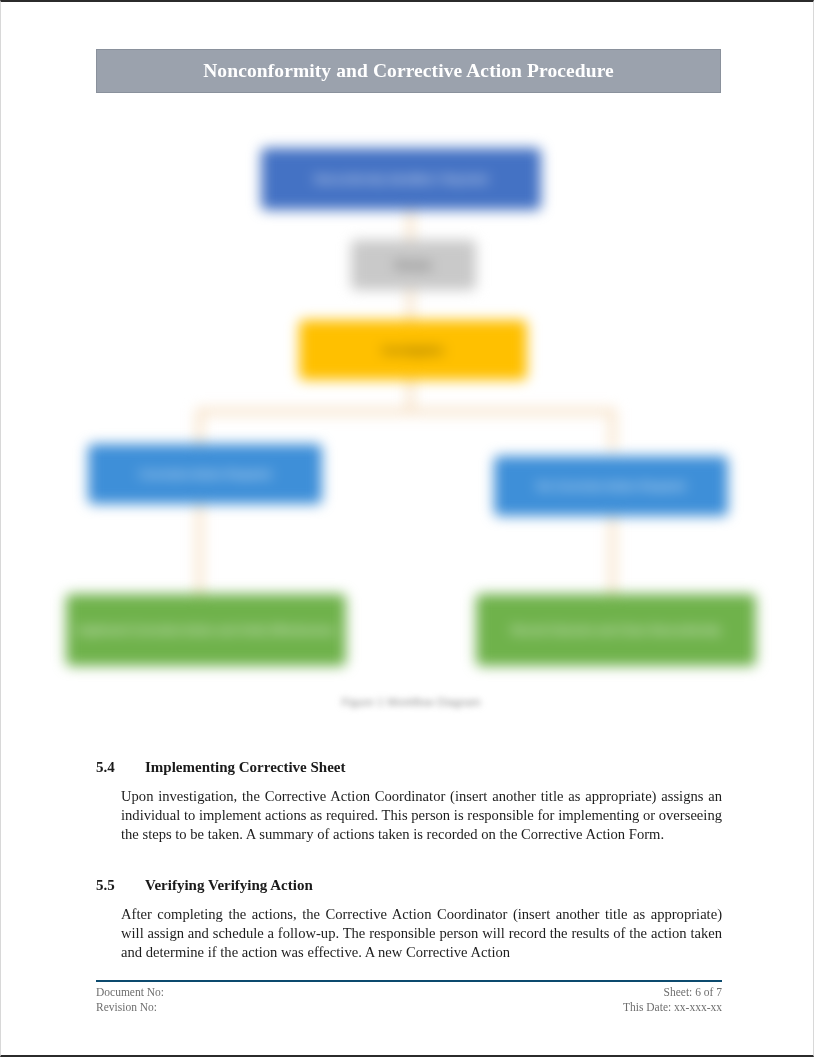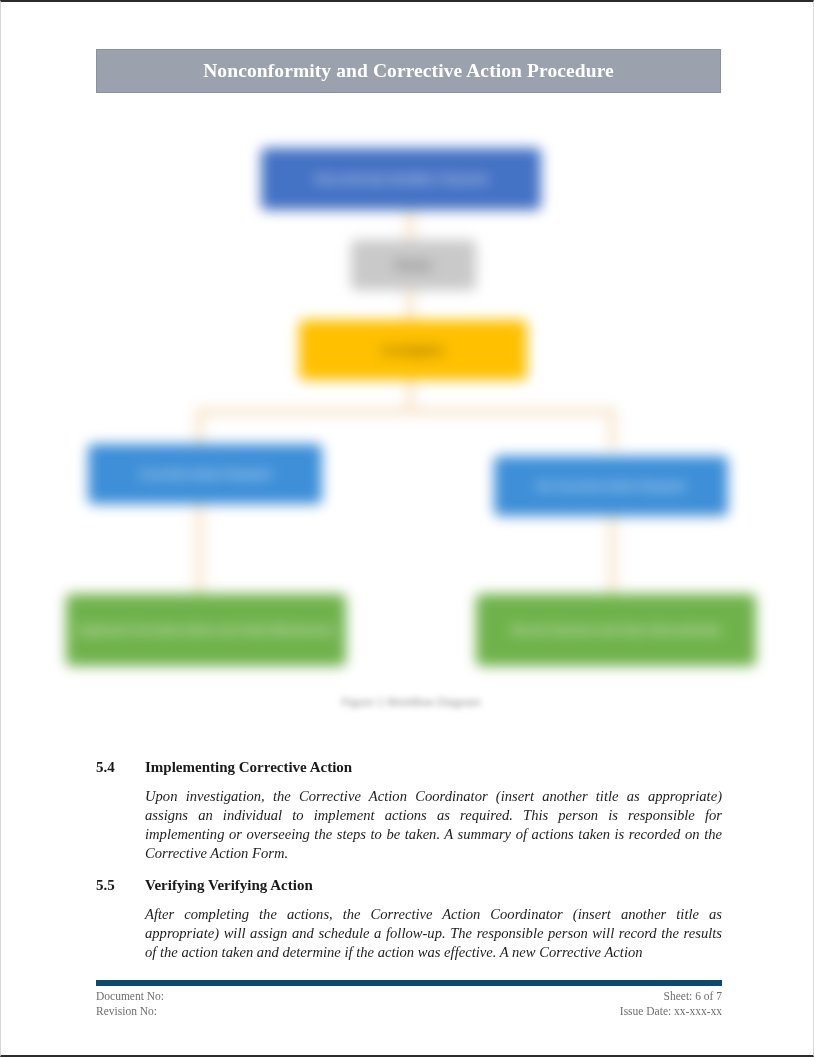--- a/index.html
+++ b/index.html
@@ -114,38 +114,37 @@
     font-size: 15px;
     color: #1a1a1a;
     margin-bottom: 11px;
   }
   .section-num {
     width: 49px;
     flex: 0 0 49px;
   }
   .section-title { flex: 1; }
   .section-body {
-    margin-left: 49px;
+    margin-left: 25px;
     font-size: 14.6px;
     line-height: 1.31;
     color: #1d1d1d;
     text-align: justify;
-    font-style: italic;
   }
 
   #section-54 { top: 757px; }
   #section-55 { top: 875px; }
 
   
   .doc-footer {
     position: absolute;
     left: 95px;
     top: 978px;
     width: 626px;
-    border-top: 6px solid #0c4a6e;
+    border-top: 2px solid #0c4a6e;
     padding-top: 3px;
     display: flex;
     justify-content: space-between;
     font-size: 11.5px;
     line-height: 1.32;
     color: #6e6e6e;
     font-family: "Liberation Serif", "DejaVu Serif", serif;
   }
   .footer-col-right { text-align: right; margin-left: 28px; }
   .footer-line { white-space: nowrap; }
@@ -198,38 +197,38 @@
       <div class="node" style="left:420px; top:462px; width:280px; height:72px; background:#6FB24B;">
         <span>Record Outcome and Close Nonconformity</span>
       </div>
     </div>
 
     <div class="figure-caption">Figure 1 Workflow Diagram</div>
 
     <div class="section" id="section-54">
       <div class="section-heading">
         <span class="section-num">5.4</span>
-        <span class="section-title">Implementing Corrective Action</span>
+        <span class="section-title">Implementing Corrective Sheet</span>
       </div>
       <div class="section-body">Upon investigation, the Corrective Action Coordinator (insert another title as appropriate) assigns an individual to implement actions as required.  This person is responsible for implementing or overseeing the steps to be taken.  A summary of actions taken is recorded on the Corrective Action Form.</div>
     </div>
 
     <div class="section" id="section-55">
       <div class="section-heading">
         <span class="section-num">5.5</span>
         <span class="section-title">Verifying Verifying Action</span>
       </div>
       <div class="section-body">After completing the actions, the Corrective Action Coordinator (insert another title as appropriate) will assign and schedule a follow-up.  The responsible person will record the results of the action taken and determine if the action was effective.  A new Corrective Action</div>
     </div>
 
     <div class="doc-footer">
       <div class="footer-col-left">
         <div class="footer-line">Document No:</div>
         <div class="footer-line">Revision No:</div>
       </div>
       <div class="footer-col-right">
         <div class="footer-line">Sheet: 6 of 7</div>
-        <div class="footer-line">Issue Date: xx-xxx-xx</div>
+        <div class="footer-line">This Date: xx-xxx-xx</div>
       </div>
     </div>
 
   </div>
 </div>
 
 </body></html>

